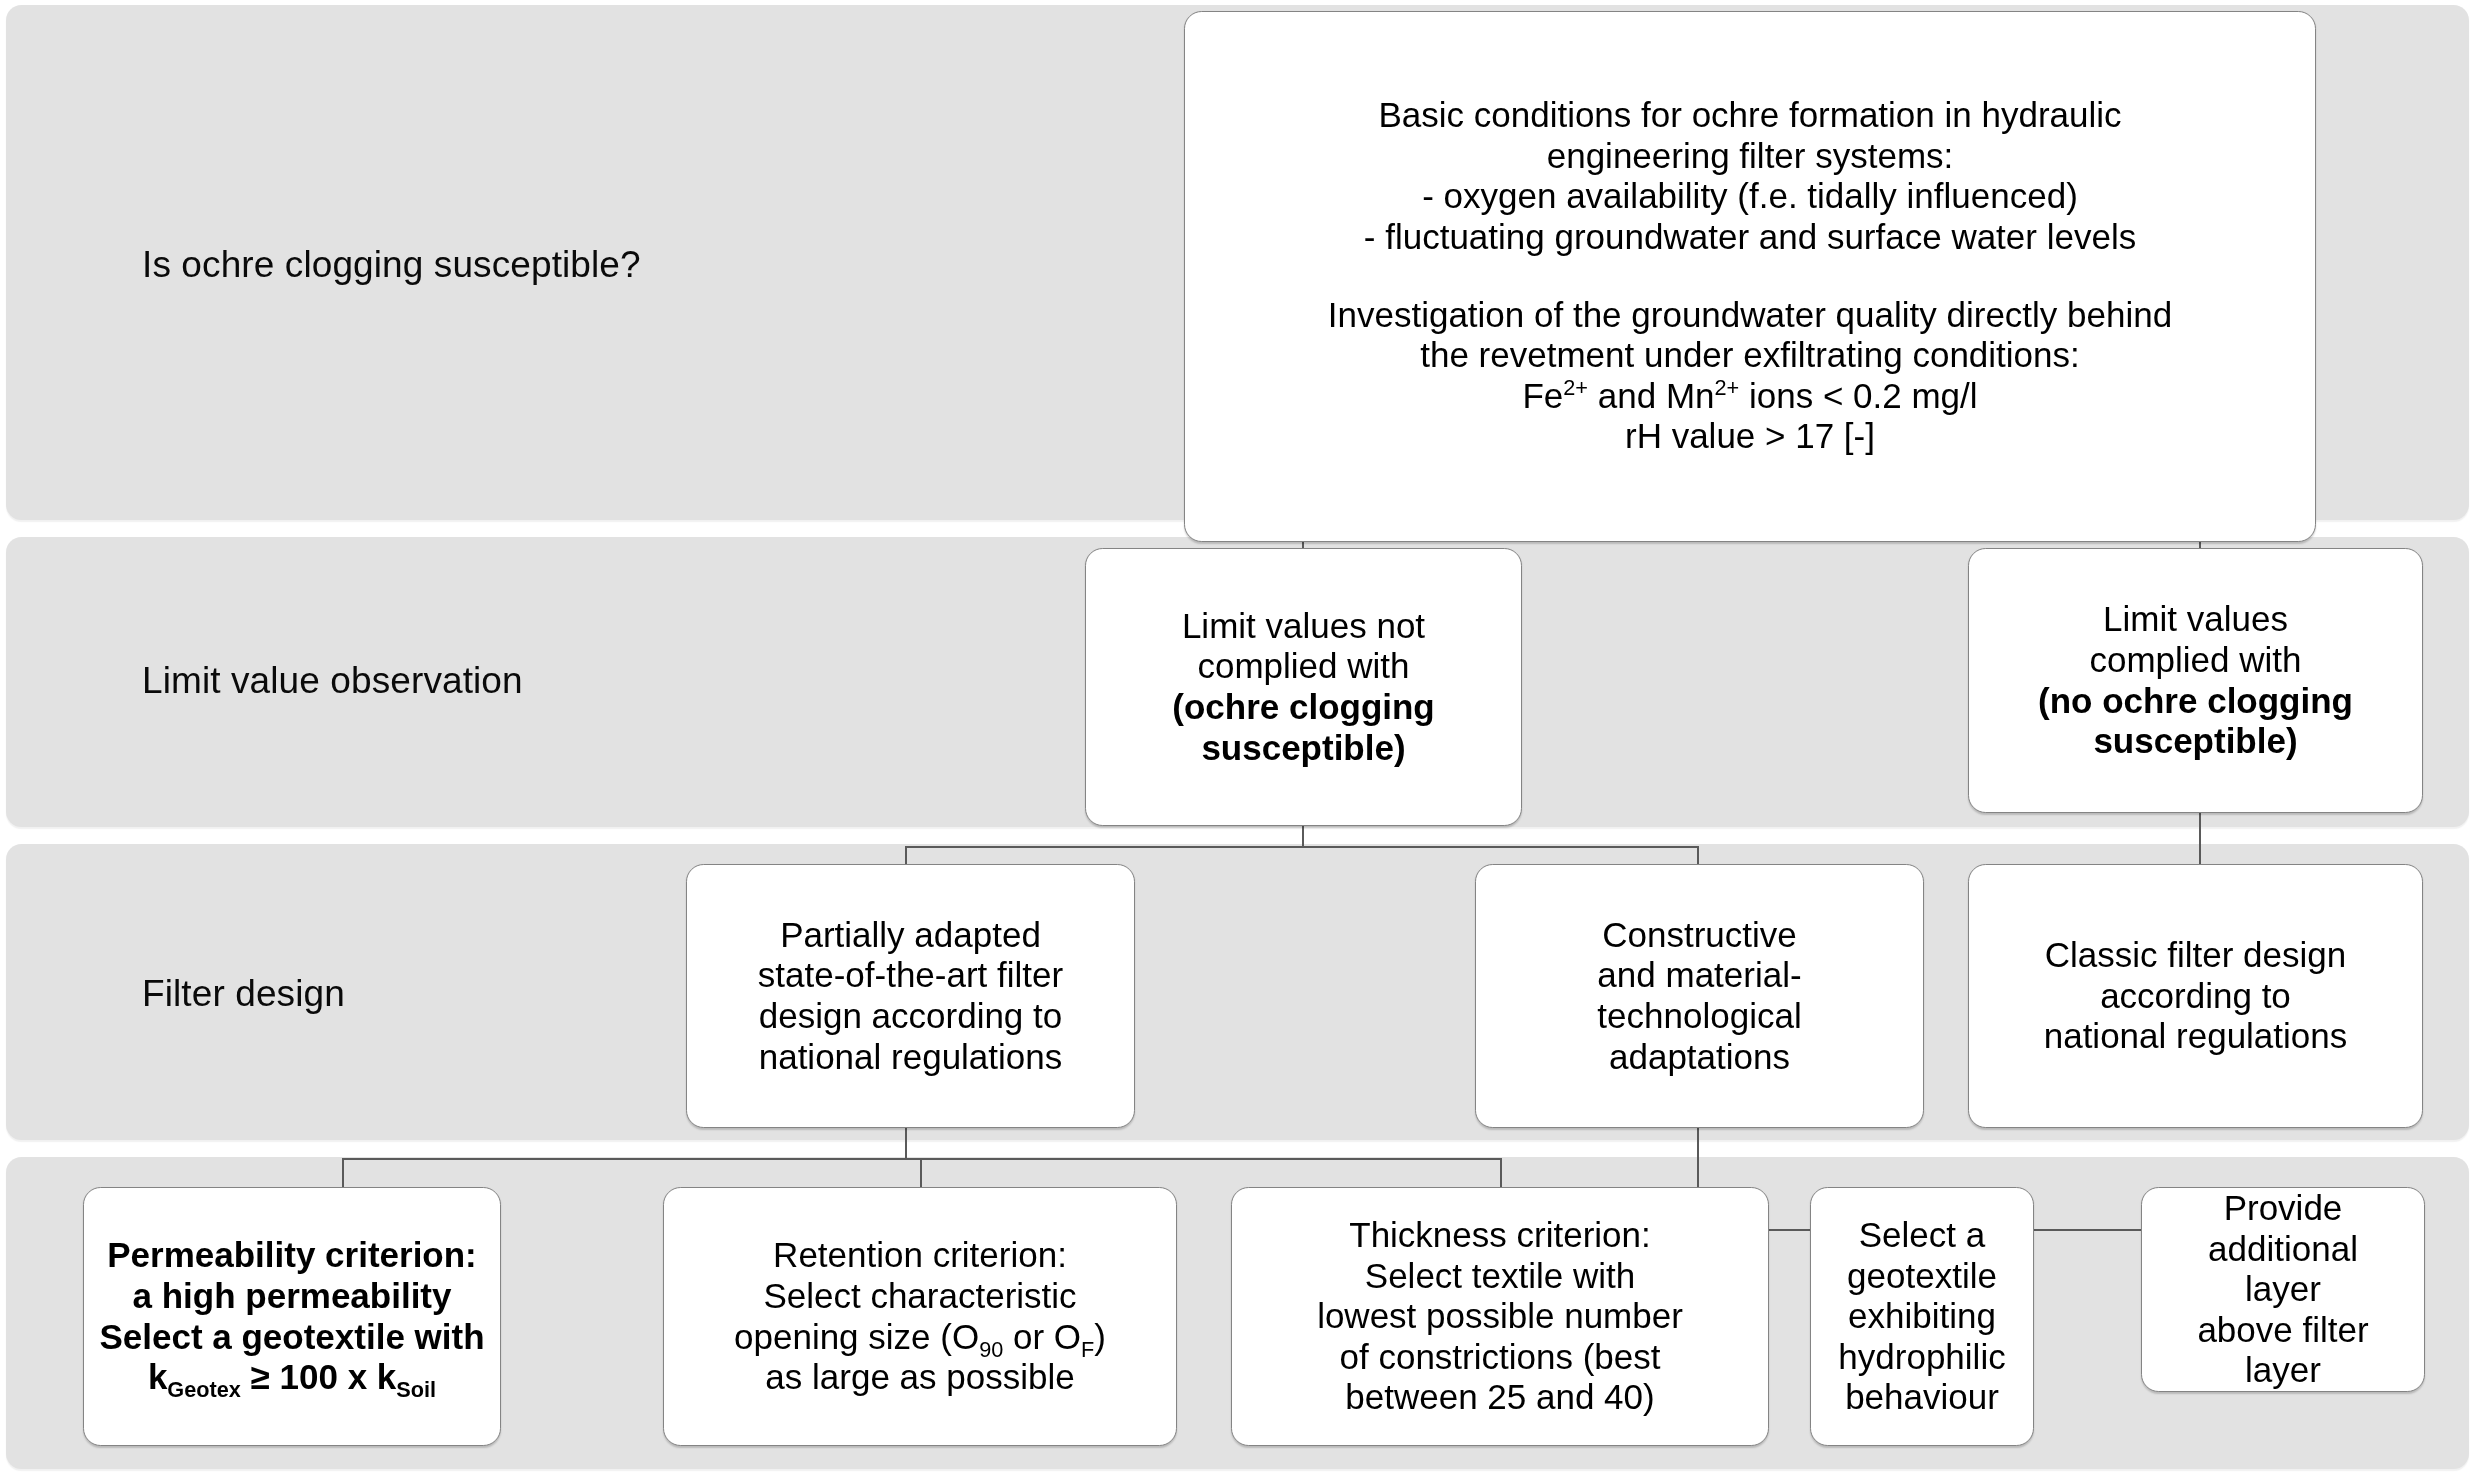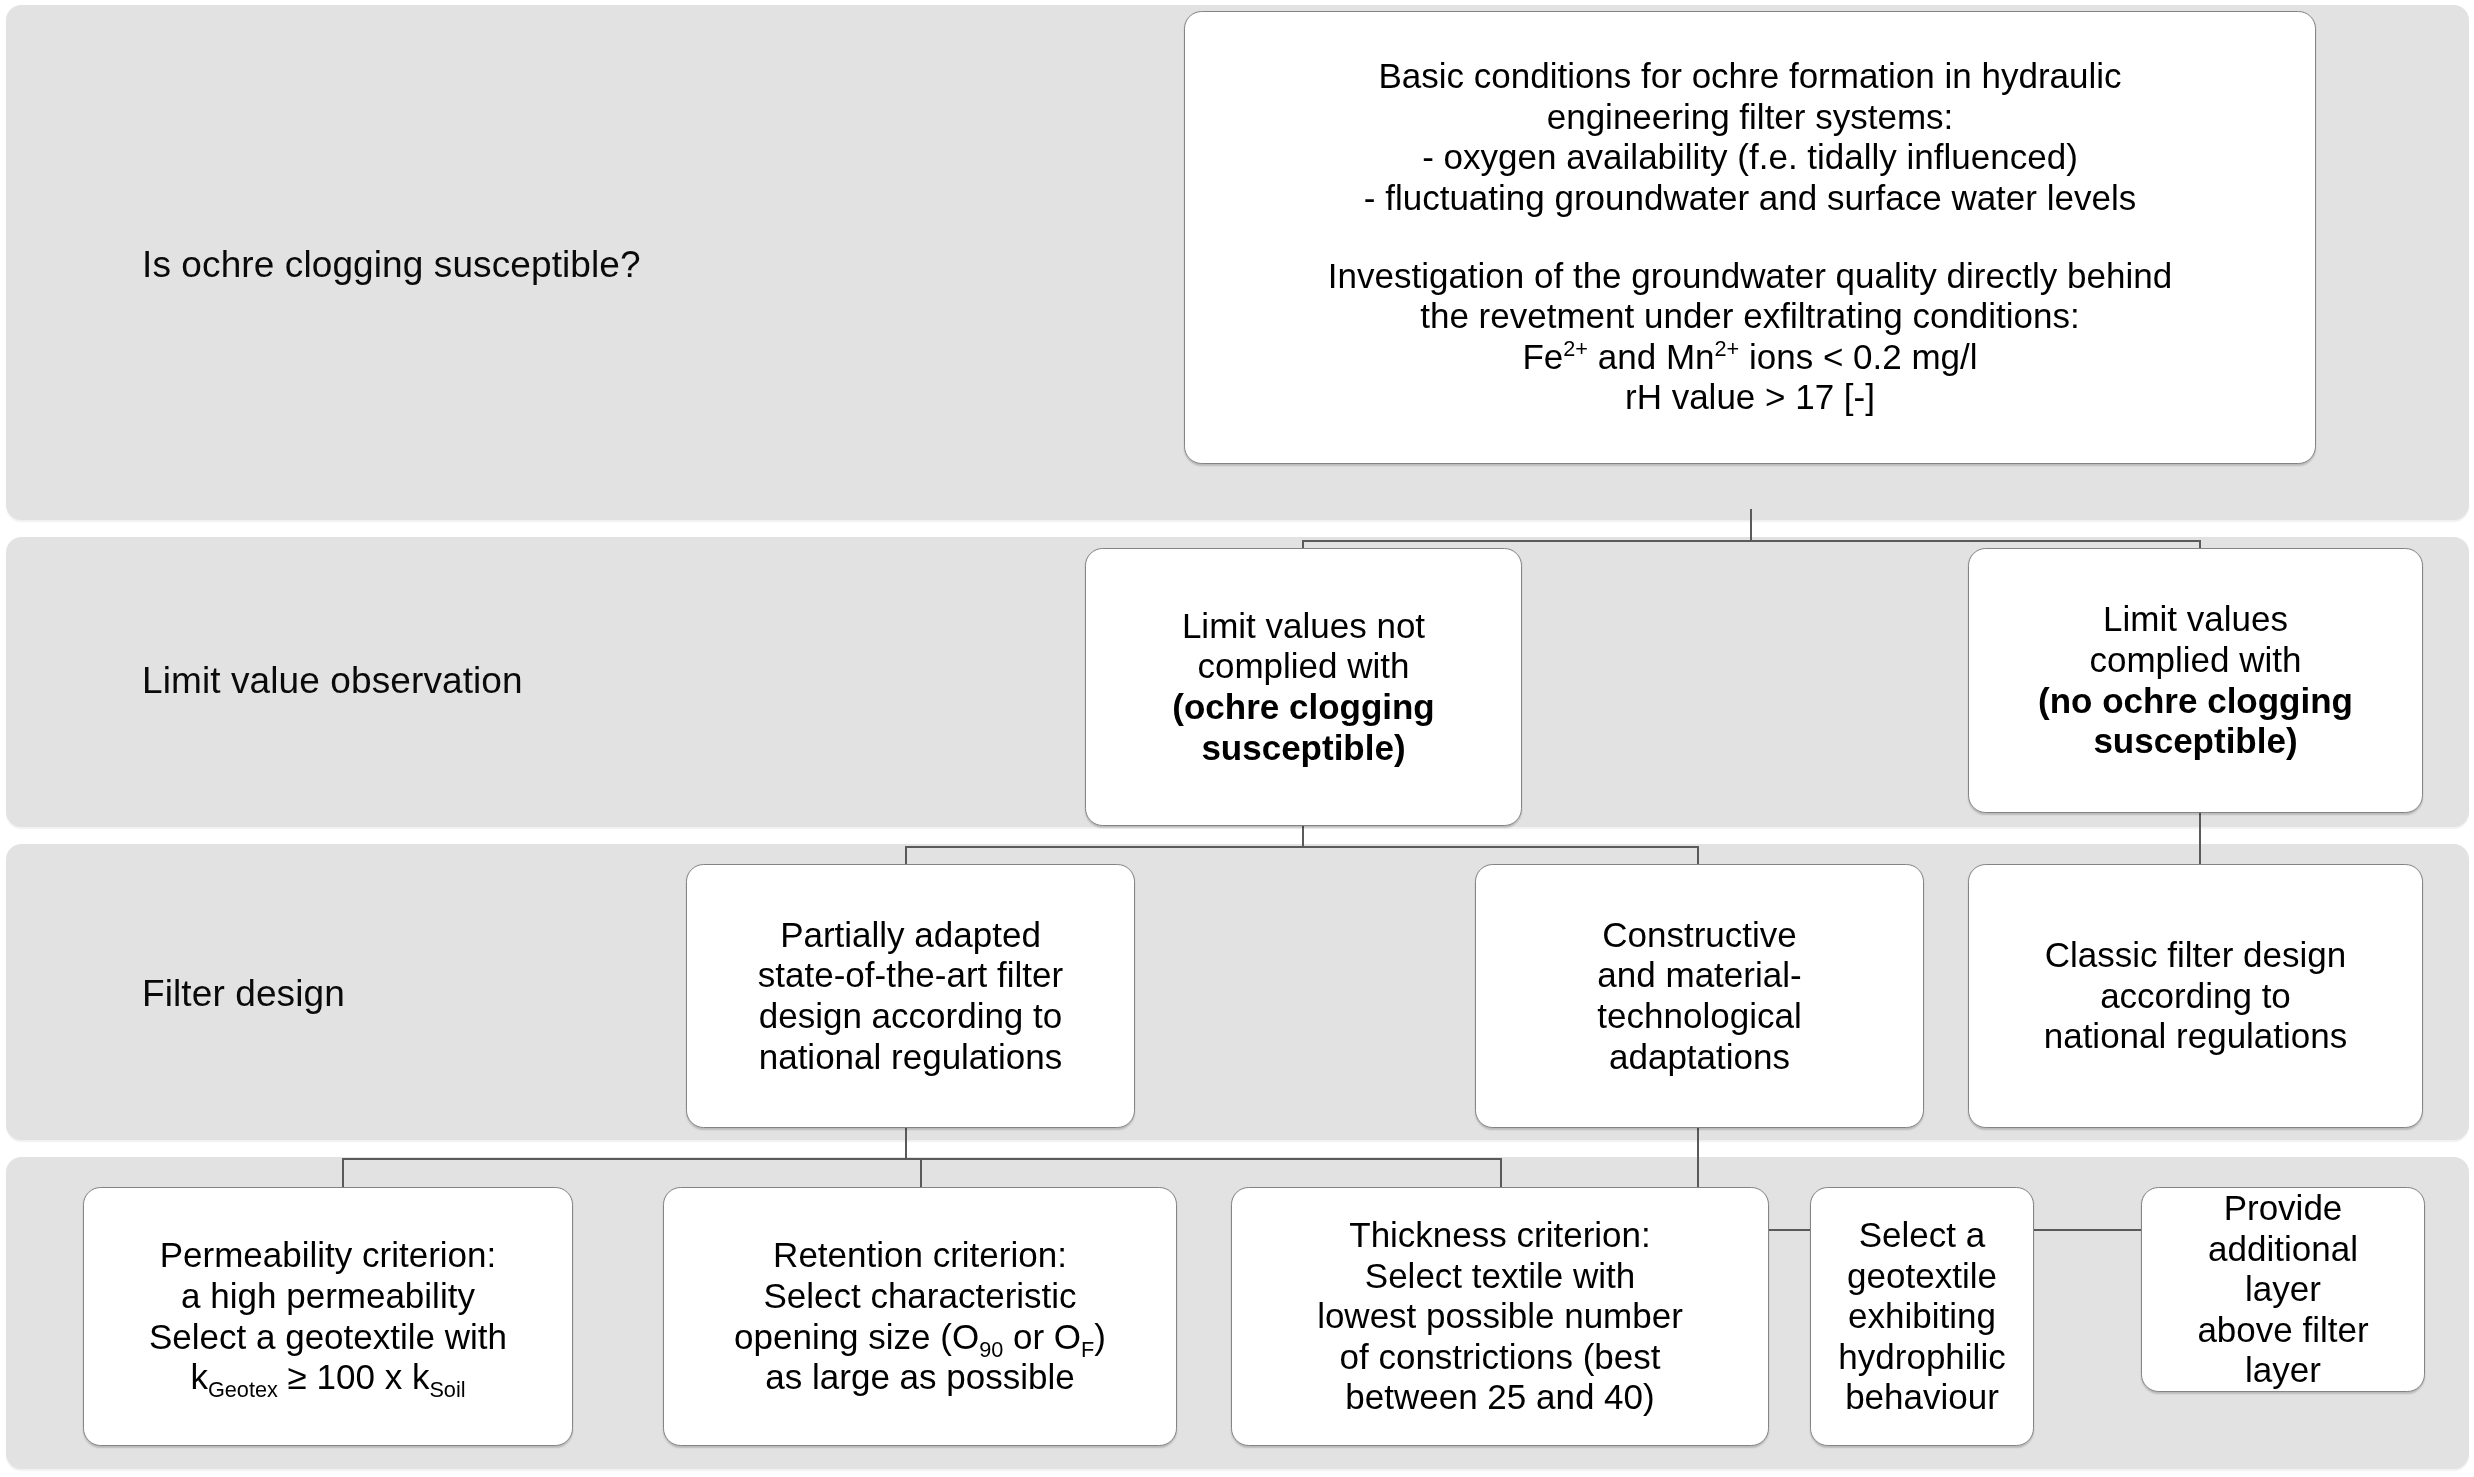--- a/index.html
+++ b/index.html
@@ -87,21 +87,21 @@
   <div class="vline" style="left:342px;top:1158px;height:37px;"></div>
   <div class="vline" style="left:920px;top:1158px;height:37px;"></div>
   <div class="vline" style="left:1500px;top:1158px;height:37px;"></div>
 
   <div class="vline" style="left:1697px;top:1127px;height:33px;"></div>
   <div class="hline" style="left:1697px;top:1229px;width:595px;"></div>
   <div class="vline" style="left:1697px;top:1158px;height:72px;"></div>
   <div class="vline" style="left:1952px;top:1229px;height:54px;"></div>
   <div class="vline" style="left:2291px;top:1229px;height:54px;"></div>
 
-  <div class="node" style="left:1184px;top:10.6px;width:1132px;height:453px;">
+  <div class="node" style="left:1184px;top:10.6px;width:1132px;height:531px;">
     <div class="txt">
       <div>Basic conditions for ochre formation in hydraulic</div>
       <div>engineering filter systems:</div>
       <div>- oxygen availability (f.e. tidally influenced)</div>
       <div>- fluctuating groundwater and surface water levels</div>
       <div style="height:37px;"></div>
       <div>Investigation of the groundwater quality directly behind</div>
       <div>the revetment under exfiltrating conditions:</div>
       <div><span>Fe</span><sup>2+</sup><span> and Mn</span><sup>2+</sup><span> ions &lt; 0.2 mg/l</span></div>
       <div>rH value &gt; 17 [-]</div>
@@ -145,21 +145,21 @@
   </div>
 
   <div class="node" style="left:1968px;top:864px;width:455px;height:264px;">
     <div class="txt">
       <div>Classic filter design</div>
       <div>according to</div>
       <div>national regulations</div>
     </div>
   </div>
 
-  <div class="node" style="left:83px;top:1187px;width:490px;height:259px;">
+  <div class="node" style="left:83px;top:1187px;width:418px;height:259px;font-weight:bold;">
     <div class="txt">
       <div>Permeability criterion:</div>
       <div>a high permeability</div>
       <div>Select a geotextile with</div>
       <div><span>k</span><sub>Geotex</sub><span> ≥ 100 x k</span><sub>Soil</sub></div>
     </div>
   </div>
 
   <div class="node" style="left:663px;top:1187px;width:514px;height:259px;">
     <div class="txt">

